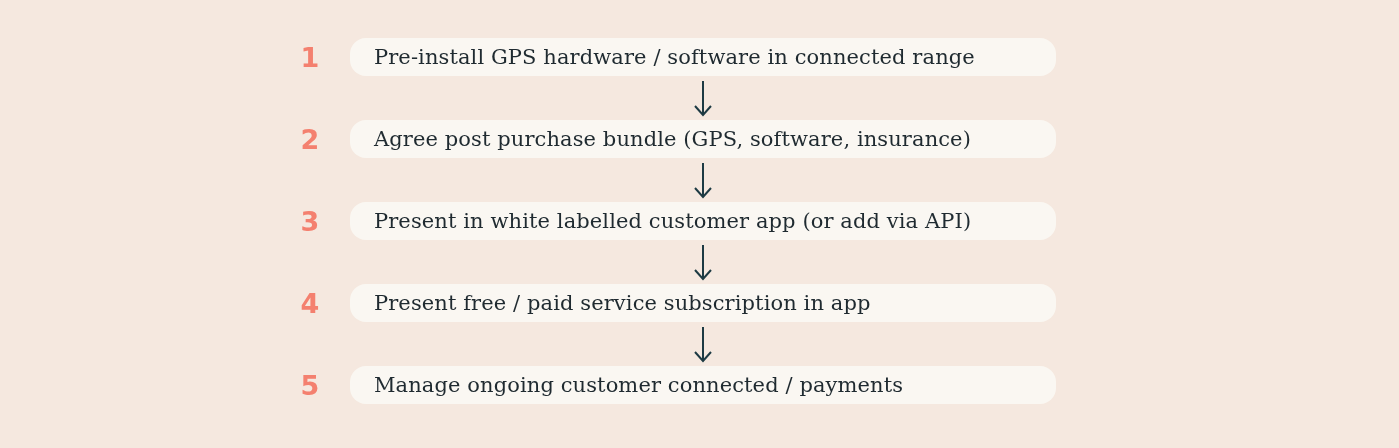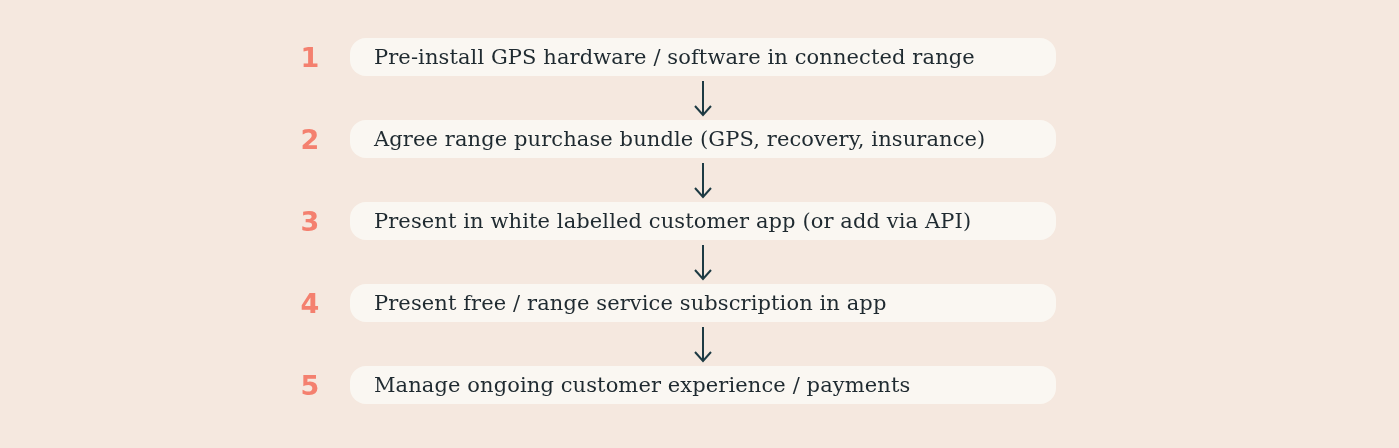--- a/index.html
+++ b/index.html
@@ -79,21 +79,21 @@
     <div class="arrow-wrap">
       <svg width="28" height="37" viewBox="0 0 28 37">
         <line x1="14" y1="1" x2="14" y2="34" stroke="#1d3a43" stroke-width="2"></line>
         <polyline points="6,26 14,35 22,26" fill="none" stroke="#1d3a43" stroke-width="2"></polyline>
       </svg>
     </div>
 
     <div class="step">
       <div class="step-number">2</div>
       <div class="step-box">
-        <span class="step-label">Agree range purchase bundle (GPS, recovery, insurance)</span>
+        <span class="step-label">Agree post purchase bundle (GPS, software, insurance)</span>
       </div>
     </div>
 
     <div class="arrow-wrap">
       <svg width="28" height="37" viewBox="0 0 28 37">
         <line x1="14" y1="1" x2="14" y2="34" stroke="#1d3a43" stroke-width="2"></line>
         <polyline points="6,26 14,35 22,26" fill="none" stroke="#1d3a43" stroke-width="2"></polyline>
       </svg>
     </div>
 
@@ -107,32 +107,32 @@
     <div class="arrow-wrap">
       <svg width="28" height="37" viewBox="0 0 28 37">
         <line x1="14" y1="1" x2="14" y2="34" stroke="#1d3a43" stroke-width="2"></line>
         <polyline points="6,26 14,35 22,26" fill="none" stroke="#1d3a43" stroke-width="2"></polyline>
       </svg>
     </div>
 
     <div class="step">
       <div class="step-number">4</div>
       <div class="step-box">
-        <span class="step-label">Present free / range service subscription in app</span>
+        <span class="step-label">Present free / paid service subscription in app</span>
       </div>
     </div>
 
     <div class="arrow-wrap">
       <svg width="28" height="37" viewBox="0 0 28 37">
         <line x1="14" y1="1" x2="14" y2="34" stroke="#1d3a43" stroke-width="2"></line>
         <polyline points="6,26 14,35 22,26" fill="none" stroke="#1d3a43" stroke-width="2"></polyline>
       </svg>
     </div>
 
     <div class="step">
       <div class="step-number">5</div>
       <div class="step-box">
-        <span class="step-label">Manage ongoing customer experience / payments</span>
+        <span class="step-label">Manage ongoing customer connected / payments</span>
       </div>
     </div>
 
   </div>
 </div>
 
 </body></html>

